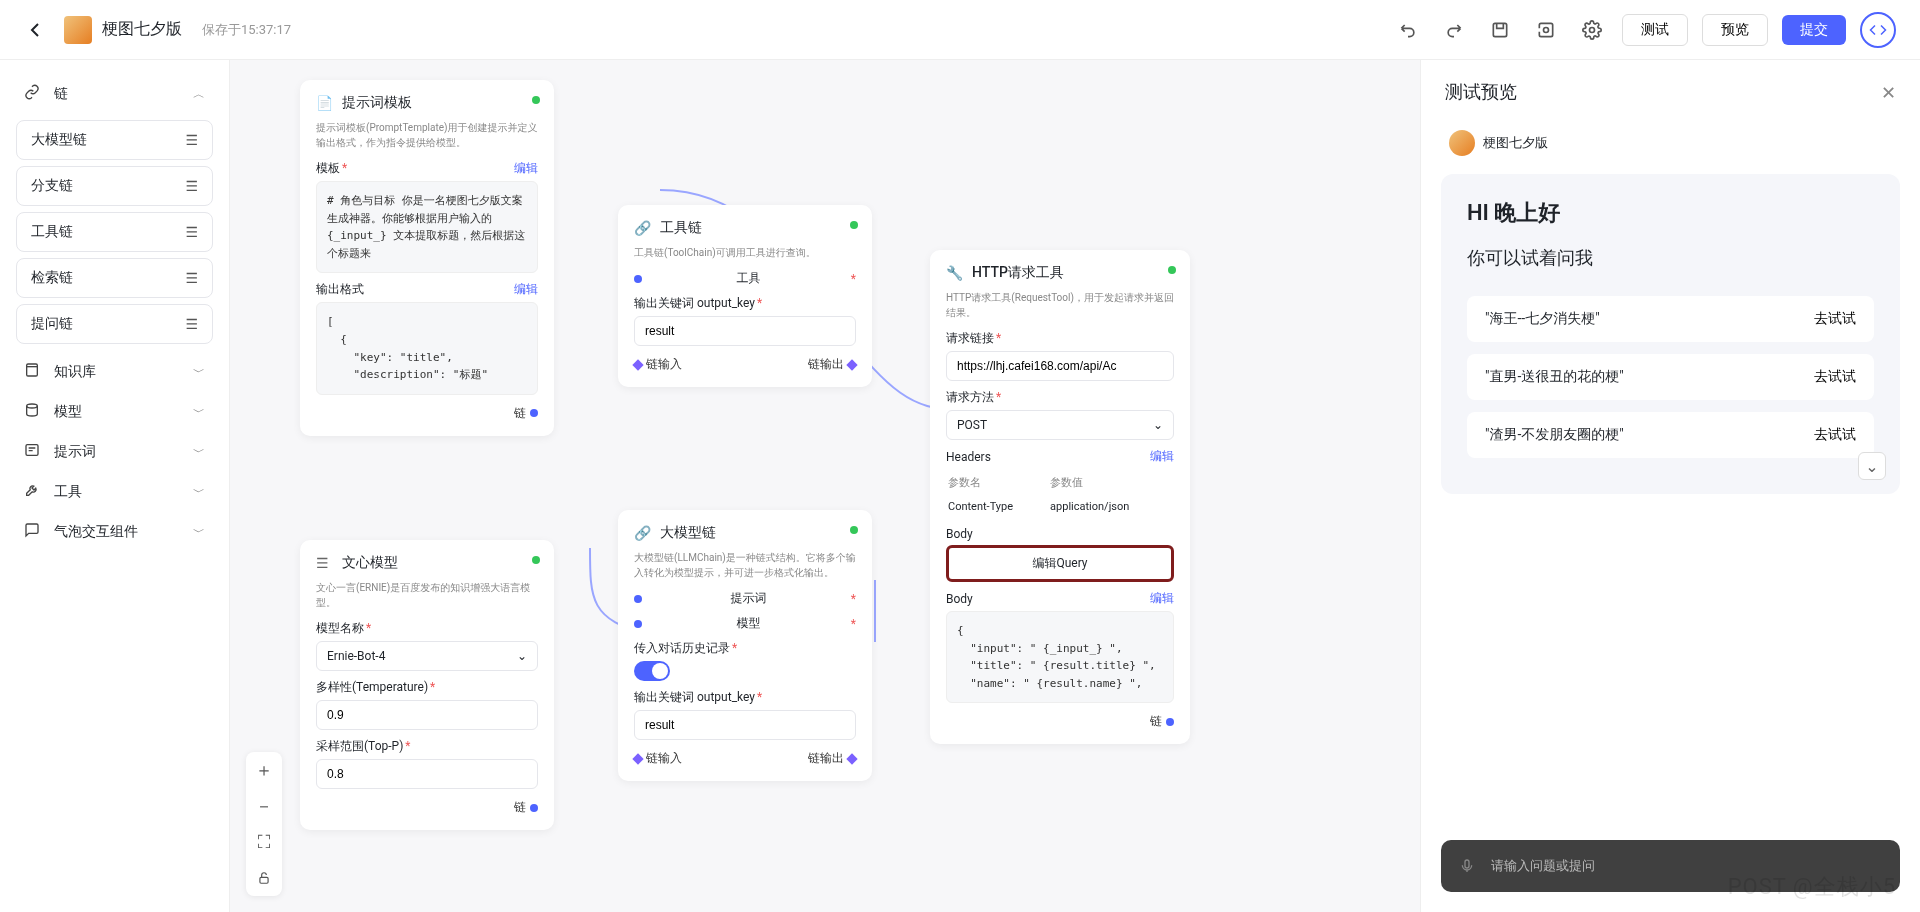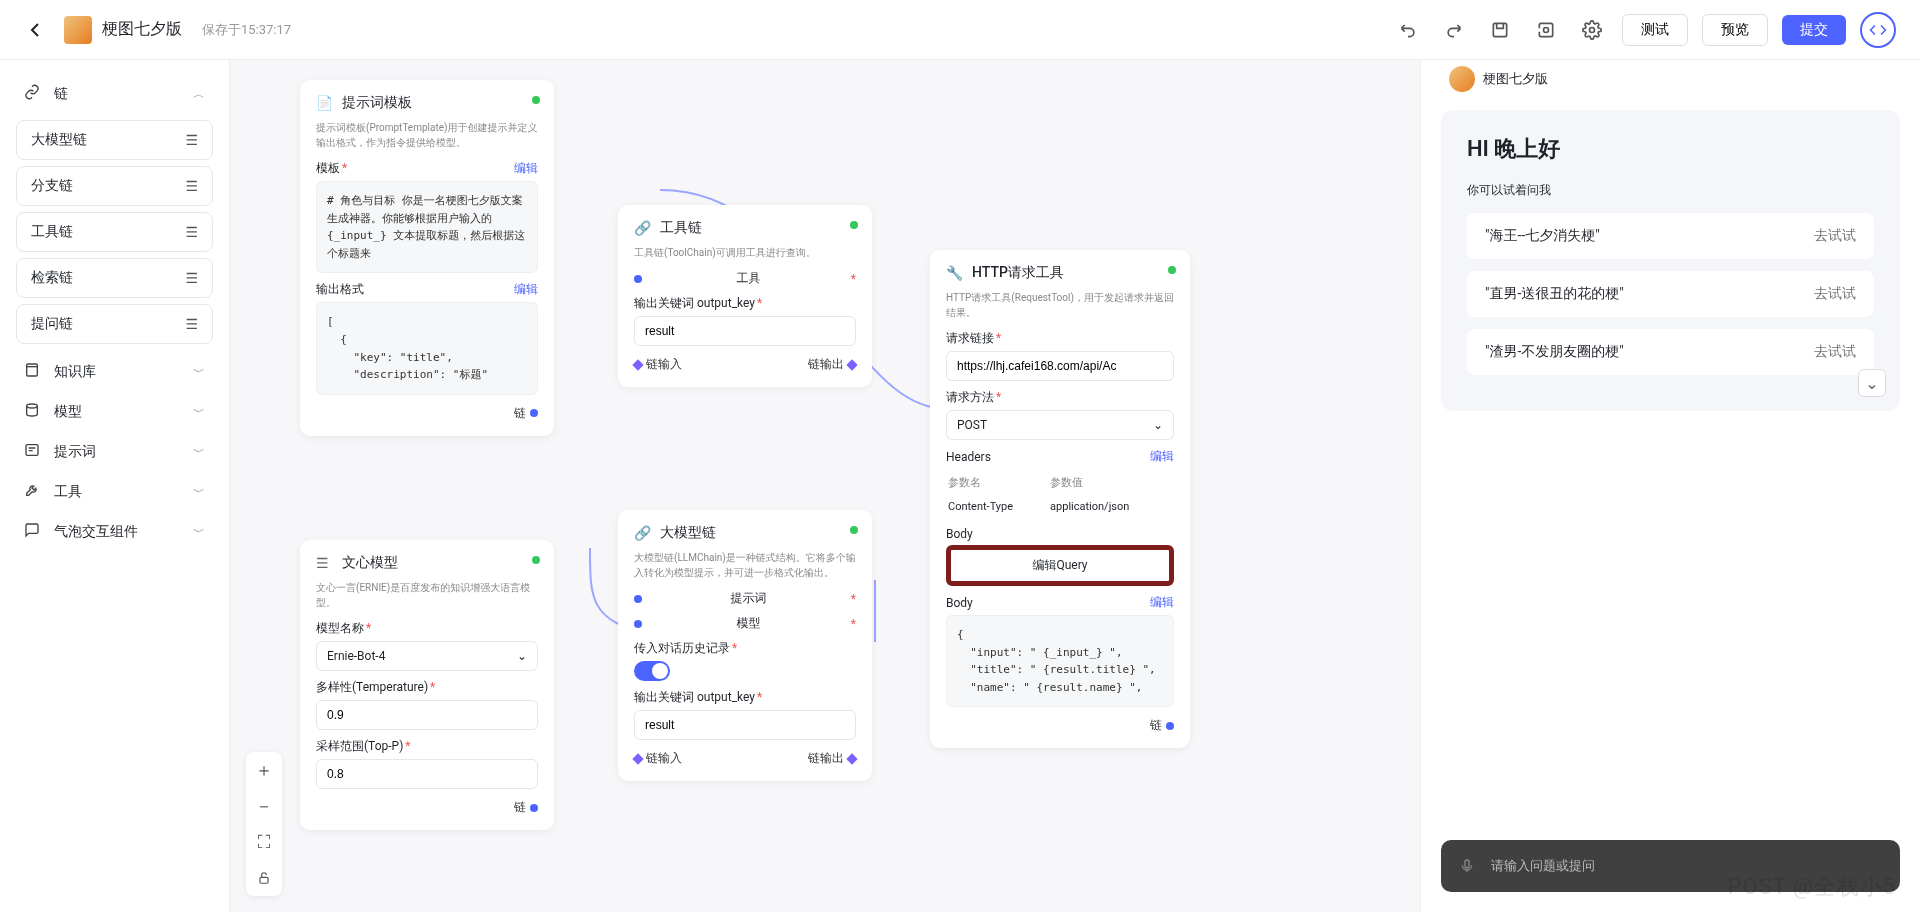--- a/index.html
+++ b/index.html
@@ -49,41 +49,41 @@
 .toggle { width: 36px; height: 20px; background: #4d63ff; border-radius: 10px; position: relative; }
 .toggle::after { content: ''; position: absolute; right: 2px; top: 2px; width: 16px; height: 16px; background: #fff; border-radius: 50%; }
 .chain-io { display: flex; justify-content: space-between; font-size: 12px; margin-top: 10px; color: #333; }
 .chain-io span { display: flex; align-items: center; gap: 4px; }
 .port-out { font-size: 12px; color: #333; text-align: right; margin-top: 10px; display: flex; justify-content: flex-end; align-items: center; gap: 4px; }
 .port-diamond { width: 8px; height: 8px; background: #7b61ff; transform: rotate(45deg); display: inline-block; }
 .port-circle { width: 8px; height: 8px; background: #4d63ff; border-radius: 50%; display: inline-block; }
 .table-mini { font-size: 11px; width: 100%; }
 .table-mini th { text-align: left; color: #888; font-weight: normal; padding: 4px 0; }
 .table-mini td { padding: 4px 0; }
-.query-btn { width: 100%; border: 5px solid #7f1d1d; border-radius: 6px; padding: 7px; text-align: center; font-size: 12px; background: #fff; cursor: pointer; }
+.query-btn { width: 100%; border: 3px solid #7f1d1d; border-radius: 6px; padding: 7px; text-align: center; font-size: 12px; background: #fff; cursor: pointer; }
 
 
 .canvas-toolbar { position: absolute; left: 16px; bottom: 16px; background: #fff; border-radius: 8px; box-shadow: 0 1px 6px rgba(0,0,0,.08); display: flex; flex-direction: column; }
 .ct-btn { width: 36px; height: 36px; display: flex; align-items: center; justify-content: center; cursor: pointer; color: #555; font-size: 18px; }
 
 
 .preview { width: 500px; background: #fff; border-left: 1px solid #eee; display: flex; flex-direction: column; }
 .preview-header { display: flex; align-items: center; justify-content: space-between; padding: 20px 24px; }
 .preview-title { font-size: 18px; font-weight: 500; }
 .preview-close { color: #888; cursor: pointer; font-size: 18px; }
 .preview-body { flex: 1; padding: 0 20px 20px; display: flex; flex-direction: column; }
 .bot-head { display: flex; align-items: center; gap: 8px; margin-bottom: 12px; padding: 6px 8px; }
 .bot-avatar { width: 26px; height: 26px; border-radius: 50%; background: linear-gradient(135deg,#f0c27b,#e67e22); }
 .bot-name { font-size: 13px; font-weight: 500; }
 .chat-bubble { background: #f5f6fa; border-radius: 12px; padding: 24px 26px; margin-bottom: 16px; position: relative; }
 .chat-bubble h2 { font-size: 22px; font-weight: 600; margin-bottom: 18px; }
 .chat-bubble p { font-size: 14px; line-height: 1.7; margin-bottom: 20px; }
-.suggest-label { font-size: 12px; margin-bottom: 14px; }
+.suggest-label { font-size: 18px; margin-bottom: 26px; }
 .suggest-item { display: flex; justify-content: space-between; align-items: center; background: #fff; border-radius: 8px; padding: 14px 18px; margin-bottom: 12px; font-size: 14px; }
-.try-link { color: #737373; cursor: pointer; }
+.try-link { color: #000000; cursor: pointer; }
 .scroll-down { position: absolute; right: 14px; bottom: 14px; width: 28px; height: 28px; border: 1px solid #ddd; border-radius: 6px; background: #fff; display: flex; align-items: center; justify-content: center; cursor: pointer; color: #666; }
 .chat-input-bar { display: flex; align-items: center; gap: 10px; padding: 12px; background: #404040; border-radius: 10px; margin-top: auto; }
 .mic { width: 28px; height: 28px; display: flex; align-items: center; justify-content: center; color: #888; cursor: pointer; }
 .chat-input { flex: 1; color: #bbb; font-size: 13px; }
 
 
 .watermark { position: absolute; right: 24px; bottom: 10px; color: rgba(0,0,0,.12); font-size: 22px; pointer-events: none; letter-spacing: 1px; }
 </style>
 </head>
 <body>
@@ -396,20 +396,24 @@
         <div class="ct-btn">
             <svg width="14" height="14" viewBox="0 0 24 24" fill="none" stroke="currentColor" stroke-width="2">
               <rect x="5" y="11" width="14" height="10" rx="2"></rect>
               <path d="M8 11V7a4 4 0 0 1 8 0"></path>
             </svg>
           </div>
       </div>
     </div>
 
     <div class="preview">
+      <div class="preview-header">
+        <div class="preview-title">测试预览</div>
+        <div class="preview-close">✕</div>
+      </div>
       <div class="preview-body">
         <div class="bot-head">
           <div class="bot-avatar"></div>
           <div class="bot-name">梗图七夕版</div>
         </div>
         <div class="chat-bubble">
           <h2>HI 晚上好</h2>
           <div class="suggest-label">你可以试着问我</div>
           <div class="suggest-item">
               <span>"海王--七夕消失梗"</span>

